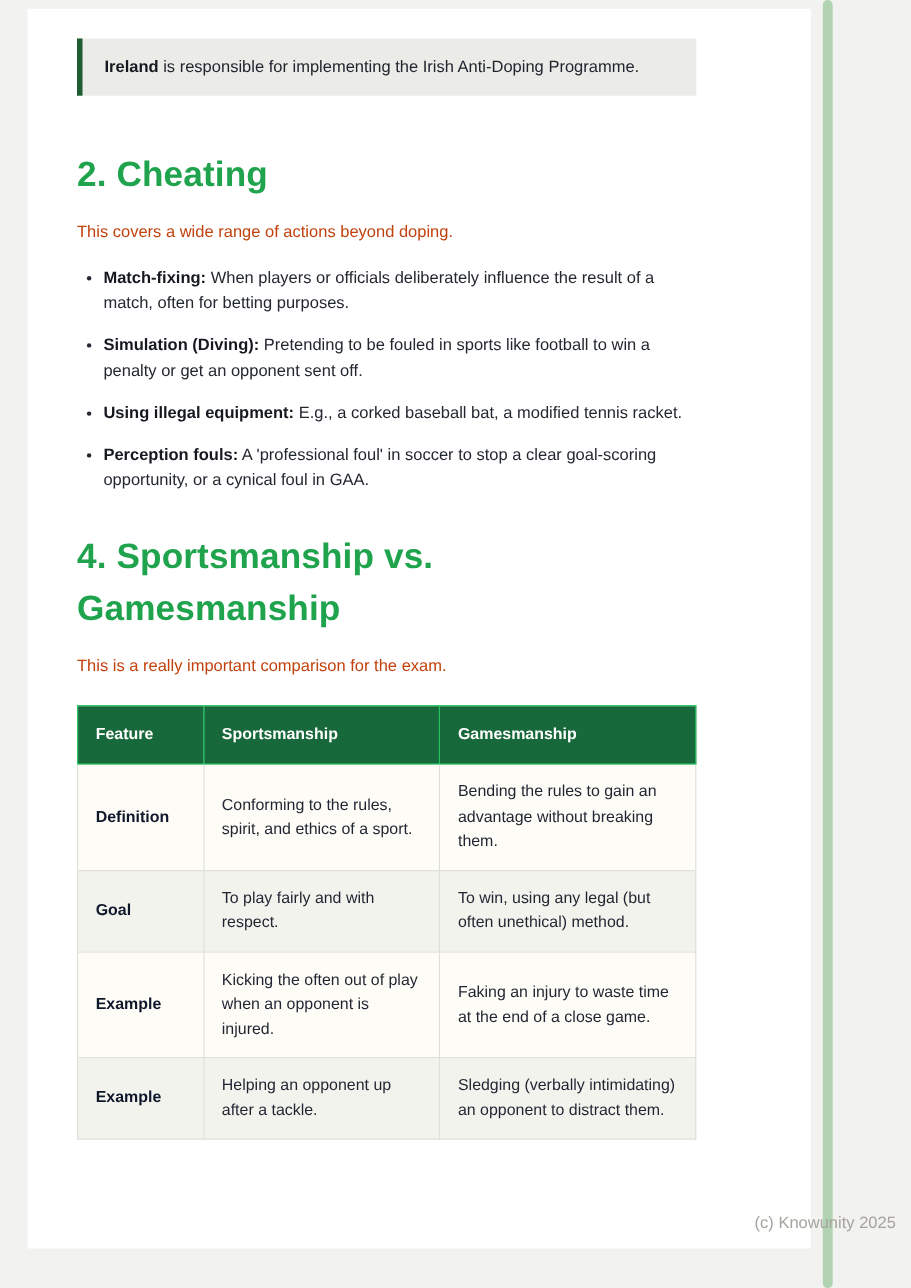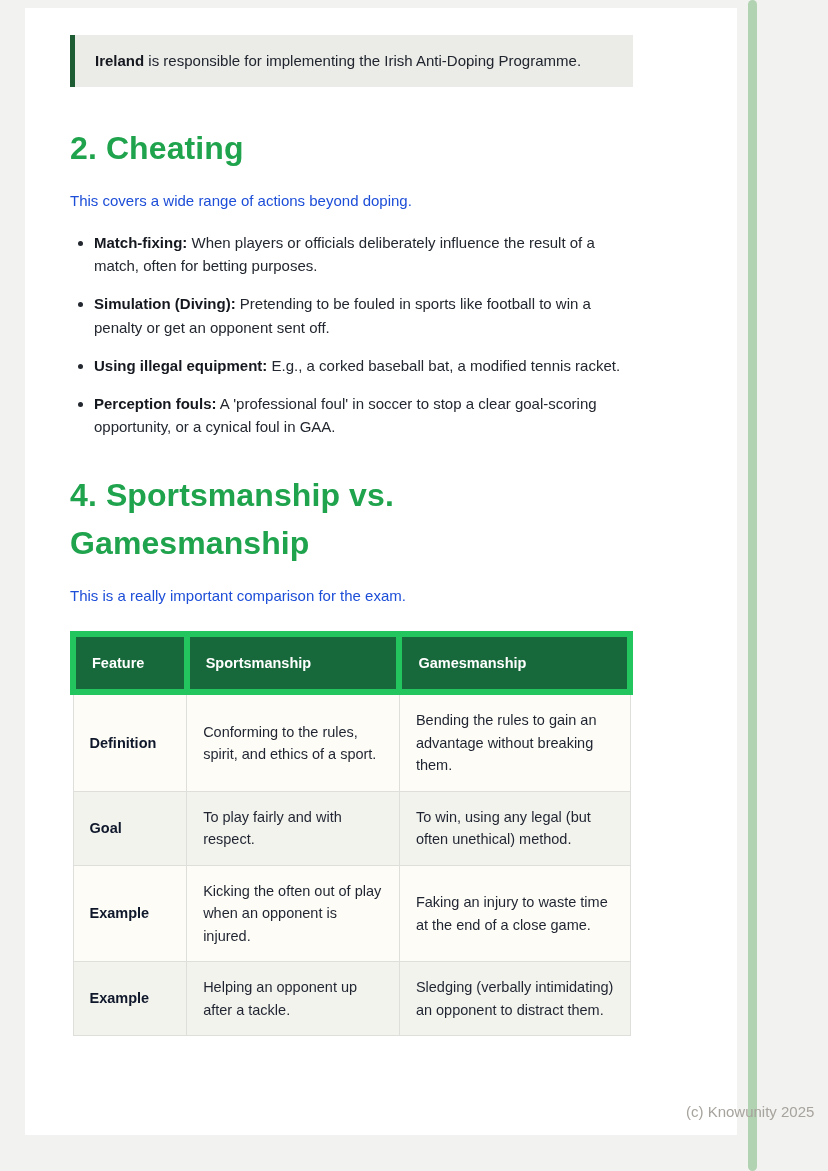--- a/index.html
+++ b/index.html
@@ -29,35 +29,35 @@
     padding: 27px 45px 0 45px;
     width: 653px;
     font-size: 15px;
     line-height: 1.5;
   }
   
   .callout {
     background: #ebebe8;
     border-left: 5px solid #1e5c33;
     padding: 13px 20px;
-    margin-bottom: 37px;
+    margin-bottom: 47px;
   }
   .callout p {
     text-align: justify;
     line-height: 1.75;
     color: #20252e;
   }
   h2 {
     color: #1fa34d;
     font-size: 32px;
     font-weight: 700;
     margin: 32px 0 18px 0;
     letter-spacing: 0.1px;
   }
-  p.body-text { margin: 0 0 18px 0; color: #1d4ed8; }
+  p.body-text { margin: 0 0 18px 0; color: #c2410c; }
   p.bold-line { font-weight: 700; margin: 20px 0 16px 0; color: #181c24; }
   ul.bullets {
     margin: 0 0 10px 6px;
     padding-left: 18px;
   }
   ul.bullets li {
     margin-bottom: 15px;
     line-height: 1.55;
     color: #23272f;
   }
@@ -73,21 +73,21 @@
     border: 1px solid #dededa;
     padding: 14px 16px;
     text-align: left;
     vertical-align: middle;
     line-height: 1.55;
   }
   table.compare thead th {
     background: #17693b;
     color: #ffffff;
     font-weight: 700;
-    border: 6px solid #22c55e;
+    border: 1px solid #22c55e;
     padding: 15px 16px;
   }
   table.compare col.c1 { width: 20.4%; }
   table.compare col.c2 { width: 38.2%; }
   table.compare col.c3 { width: 41.4%; }
   table.compare td.feature { font-weight: 700; color: #0f172a; }
   table.compare tbody tr:nth-child(odd) { background: #fdfcf7; }
   table.compare tbody tr:nth-child(even) { background: #f3f3ee; }
   
   .scrollbar {

